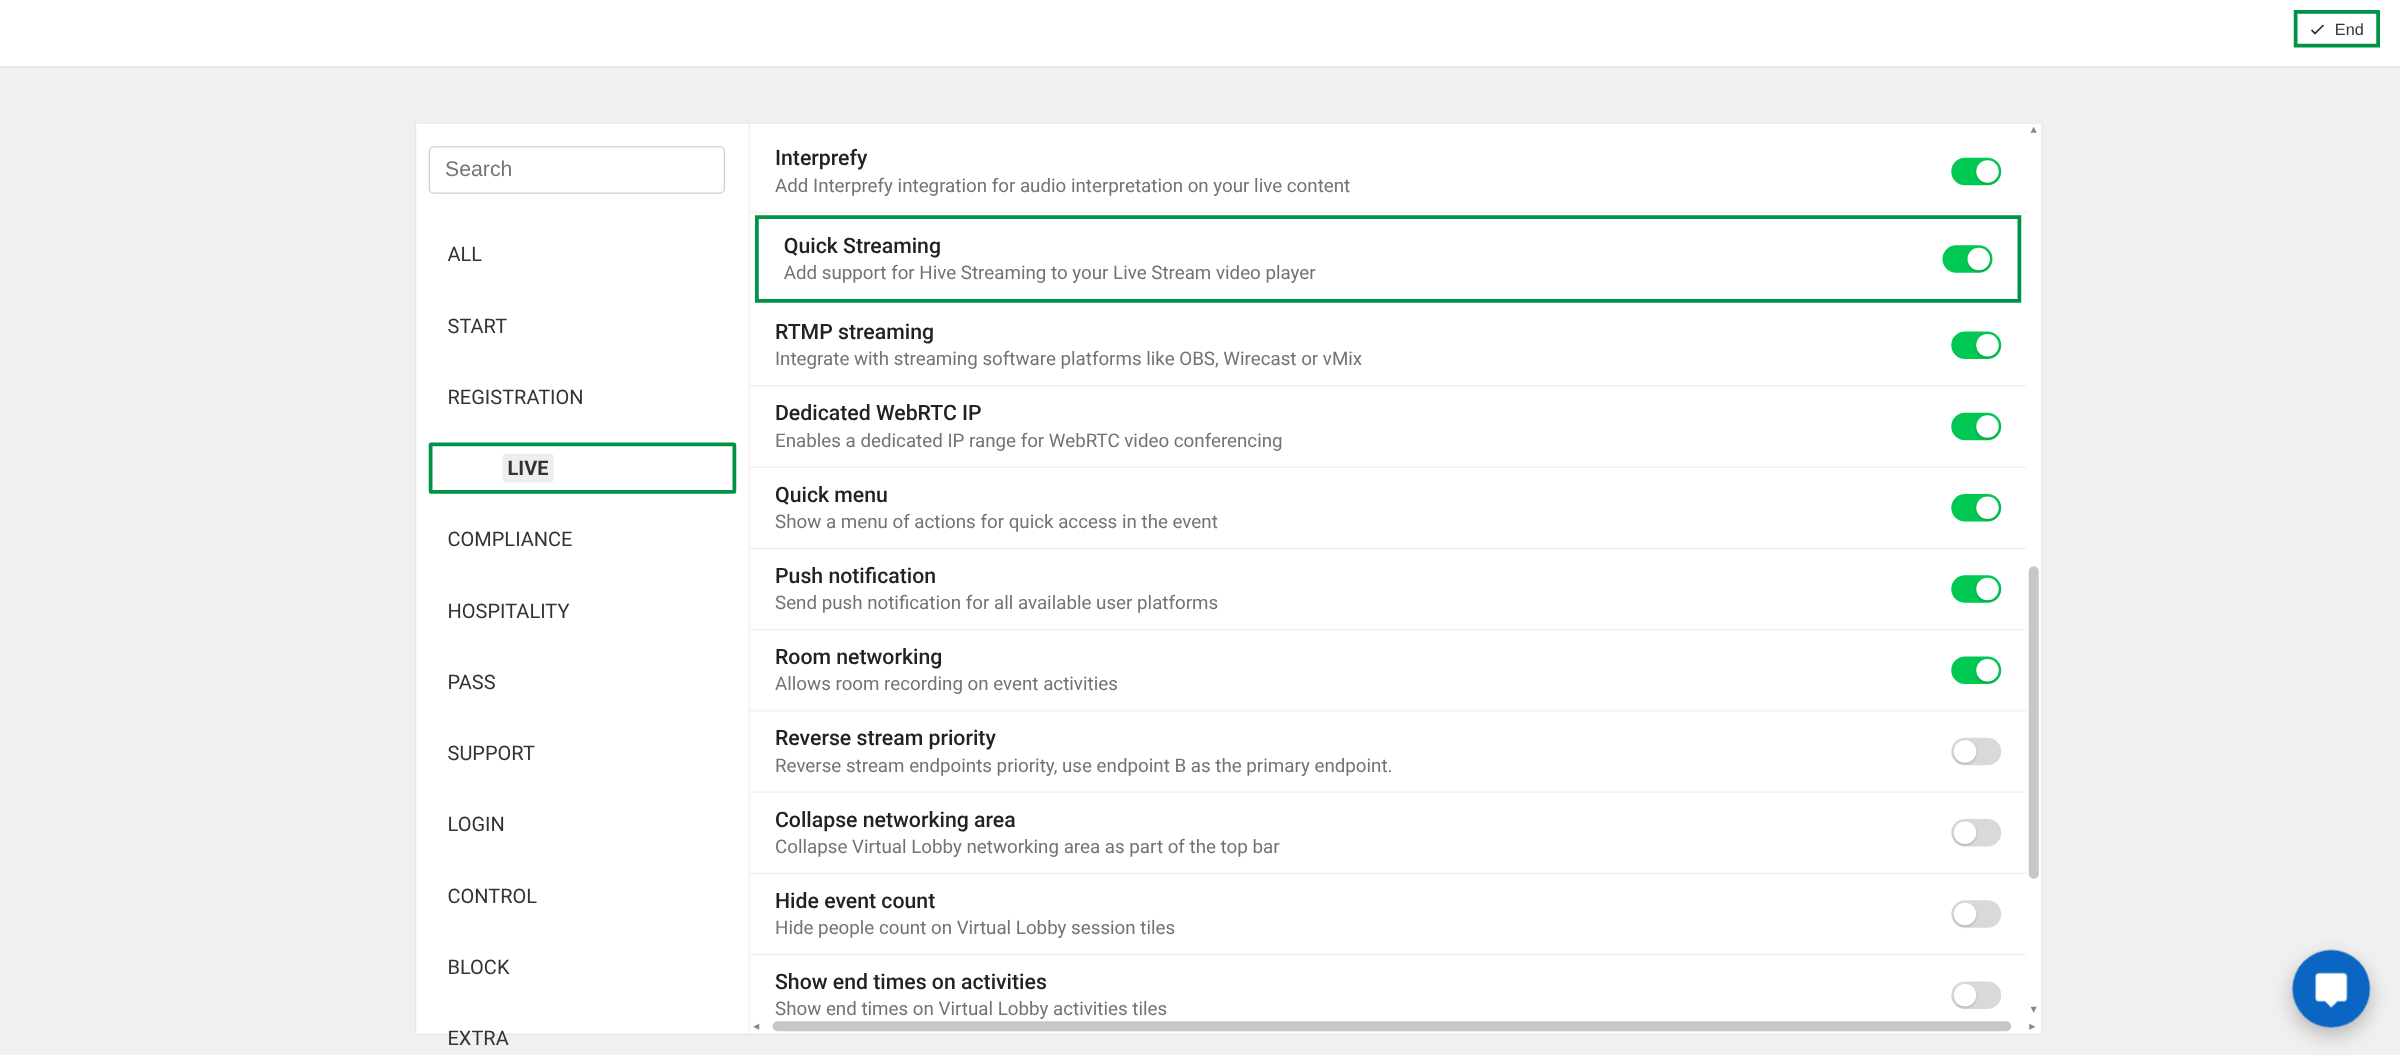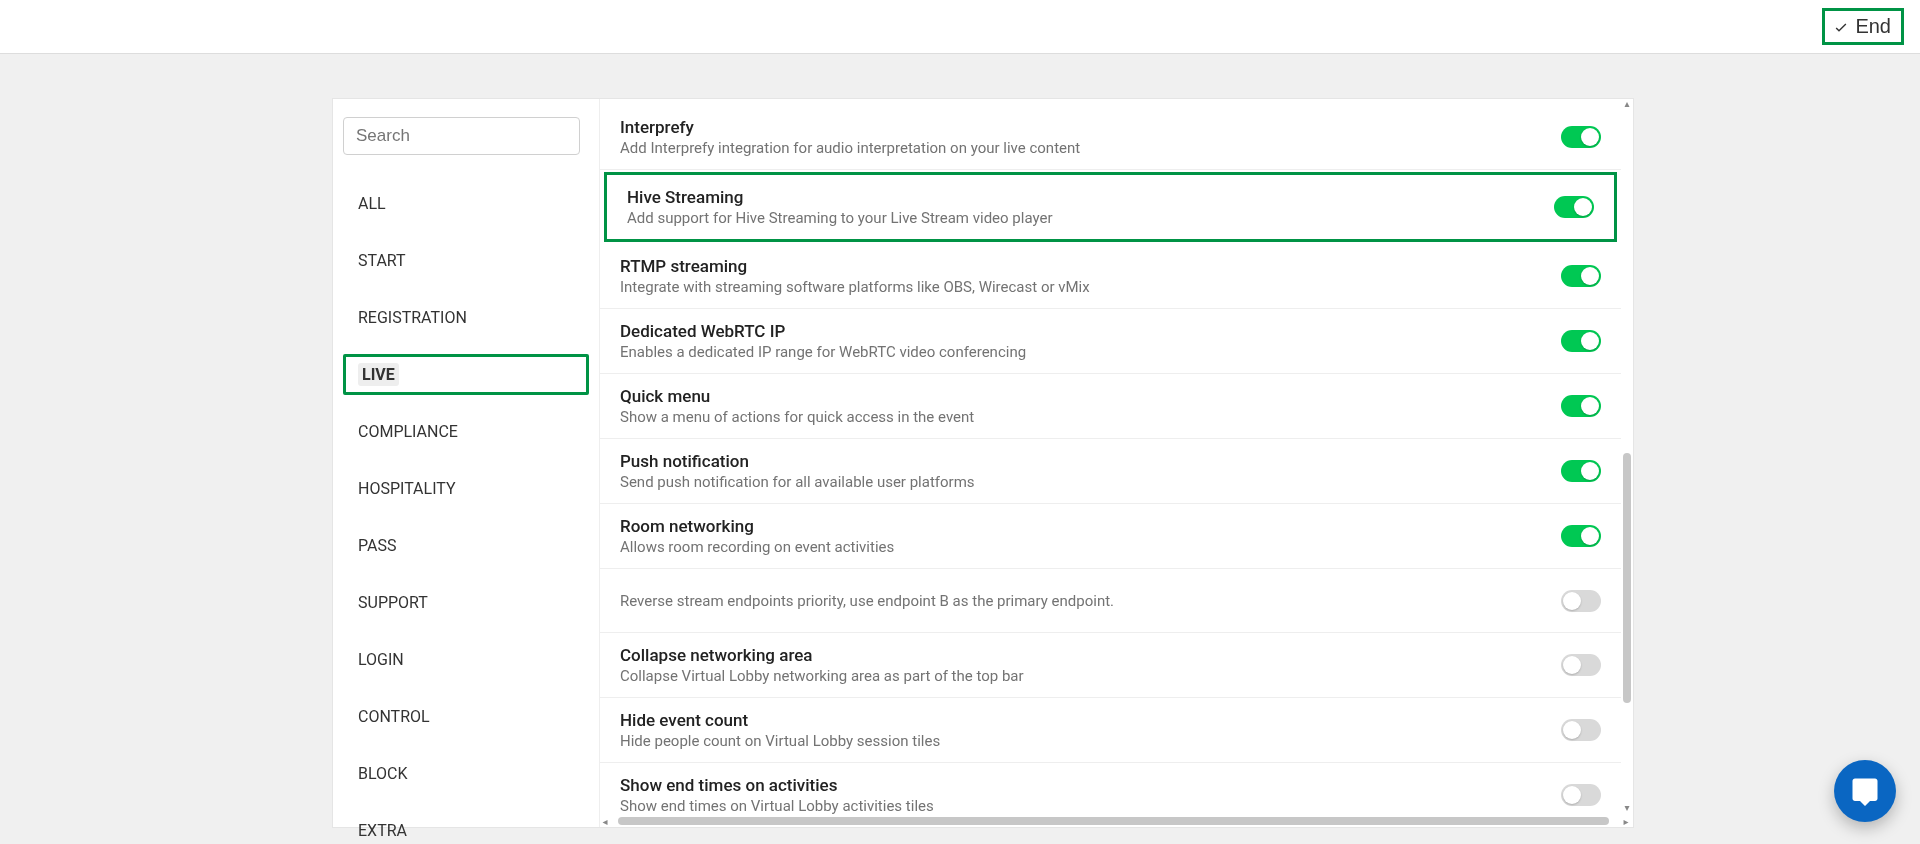--- a/index.html
+++ b/index.html
@@ -15,21 +15,21 @@
     position: absolute;
     top: 8px;
     right: 16px;
     border: 3px solid #009345;
     background: #ffffff;
     padding: 4px 10px 4px 8px;
     display: flex;
     align-items: center;
     gap: 6px;
     cursor: pointer;
-    font-size: 20px;
+    font-size: 13px;
     color: #333;
   }
   .end-btn svg { width: 16px; height: 16px; }
   .page {
     width: 1920px;
     height: 790px;
     position: relative;
   }
   .card {
     position: absolute;
@@ -72,20 +72,21 @@
   }
   .nav-item.active {
     border: 3px solid #009345;
     font-weight: 700;
     background: #fff;
   }
   .nav-item.active span {
     background: #eeeeee;
     padding: 2px 4px;
     border-radius: 3px;
+    margin-left: 44px;
   }
   .content-wrap {
     flex: 1;
     position: relative;
     overflow: hidden;
   }
   .content {
     position: absolute;
     top: 0; left: 0; right: 12px; bottom: 12px;
     overflow-y: auto;
@@ -224,21 +225,21 @@
               <div class="row-text">
                 <div class="row-title">Interprefy</div>
                 <div class="row-desc">Add Interprefy integration for audio interpretation on your live content</div>
               </div>
               <div class="toggle on">
                 <div class="knob"></div>
               </div>
             </div>
             <div class="row highlight">
               <div class="row-text">
-                <div class="row-title">Hive Streaming</div>
+                <div class="row-title">Quick Streaming</div>
                 <div class="row-desc">Add support for Hive Streaming to your Live Stream video player</div>
               </div>
               <div class="toggle on">
                 <div class="knob"></div>
               </div>
             </div>
             <div class="row">
               <div class="row-text">
                 <div class="row-title">RTMP streaming</div>
                 <div class="row-desc">Integrate with streaming software platforms like OBS, Wirecast or vMix</div>
@@ -278,20 +279,21 @@
               <div class="row-text">
                 <div class="row-title">Room networking</div>
                 <div class="row-desc">Allows room recording on event activities</div>
               </div>
               <div class="toggle on">
                 <div class="knob"></div>
               </div>
             </div>
             <div class="row">
               <div class="row-text">
+                <div class="row-title">Reverse stream priority</div>
                 <div class="row-desc">Reverse stream endpoints priority, use endpoint B as the primary endpoint.</div>
               </div>
               <div class="toggle">
                 <div class="knob"></div>
               </div>
             </div>
             <div class="row">
               <div class="row-text">
                 <div class="row-title">Collapse networking area</div>
                 <div class="row-desc">Collapse Virtual Lobby networking area as part of the top bar</div>

